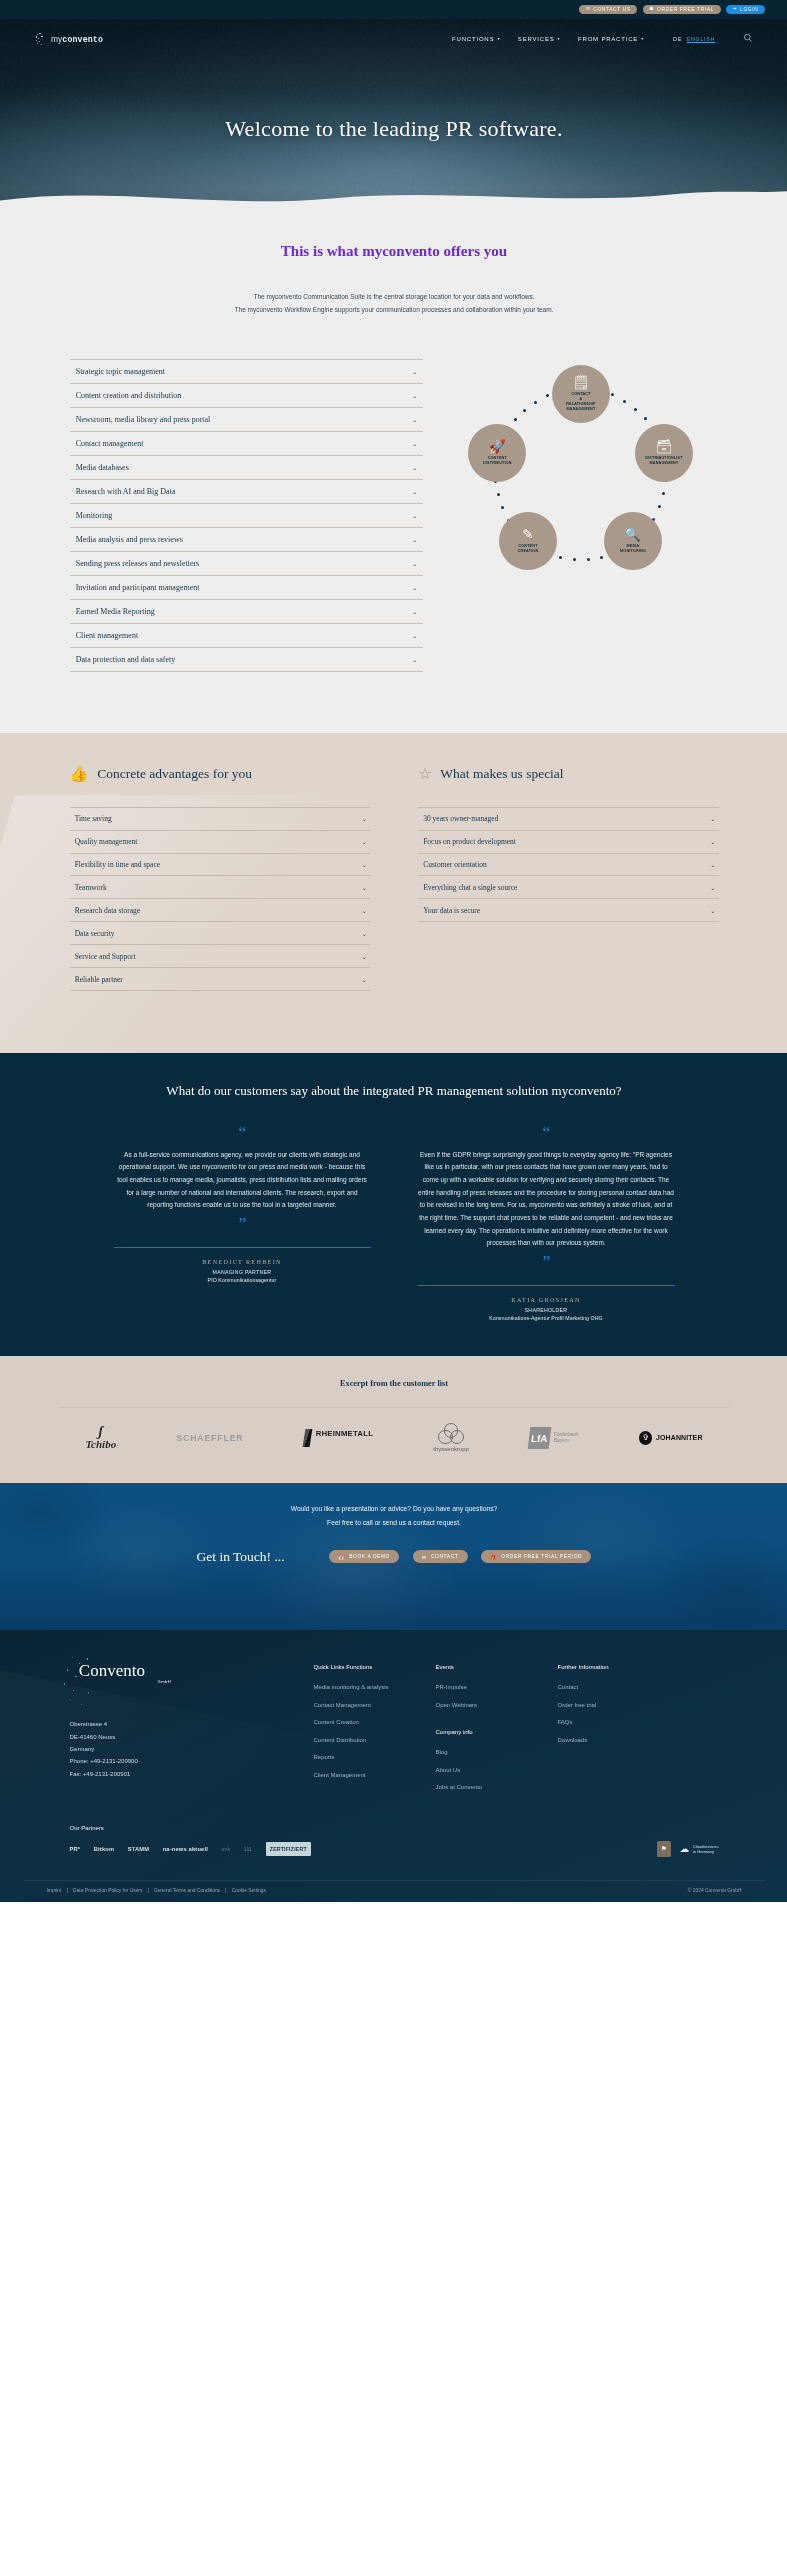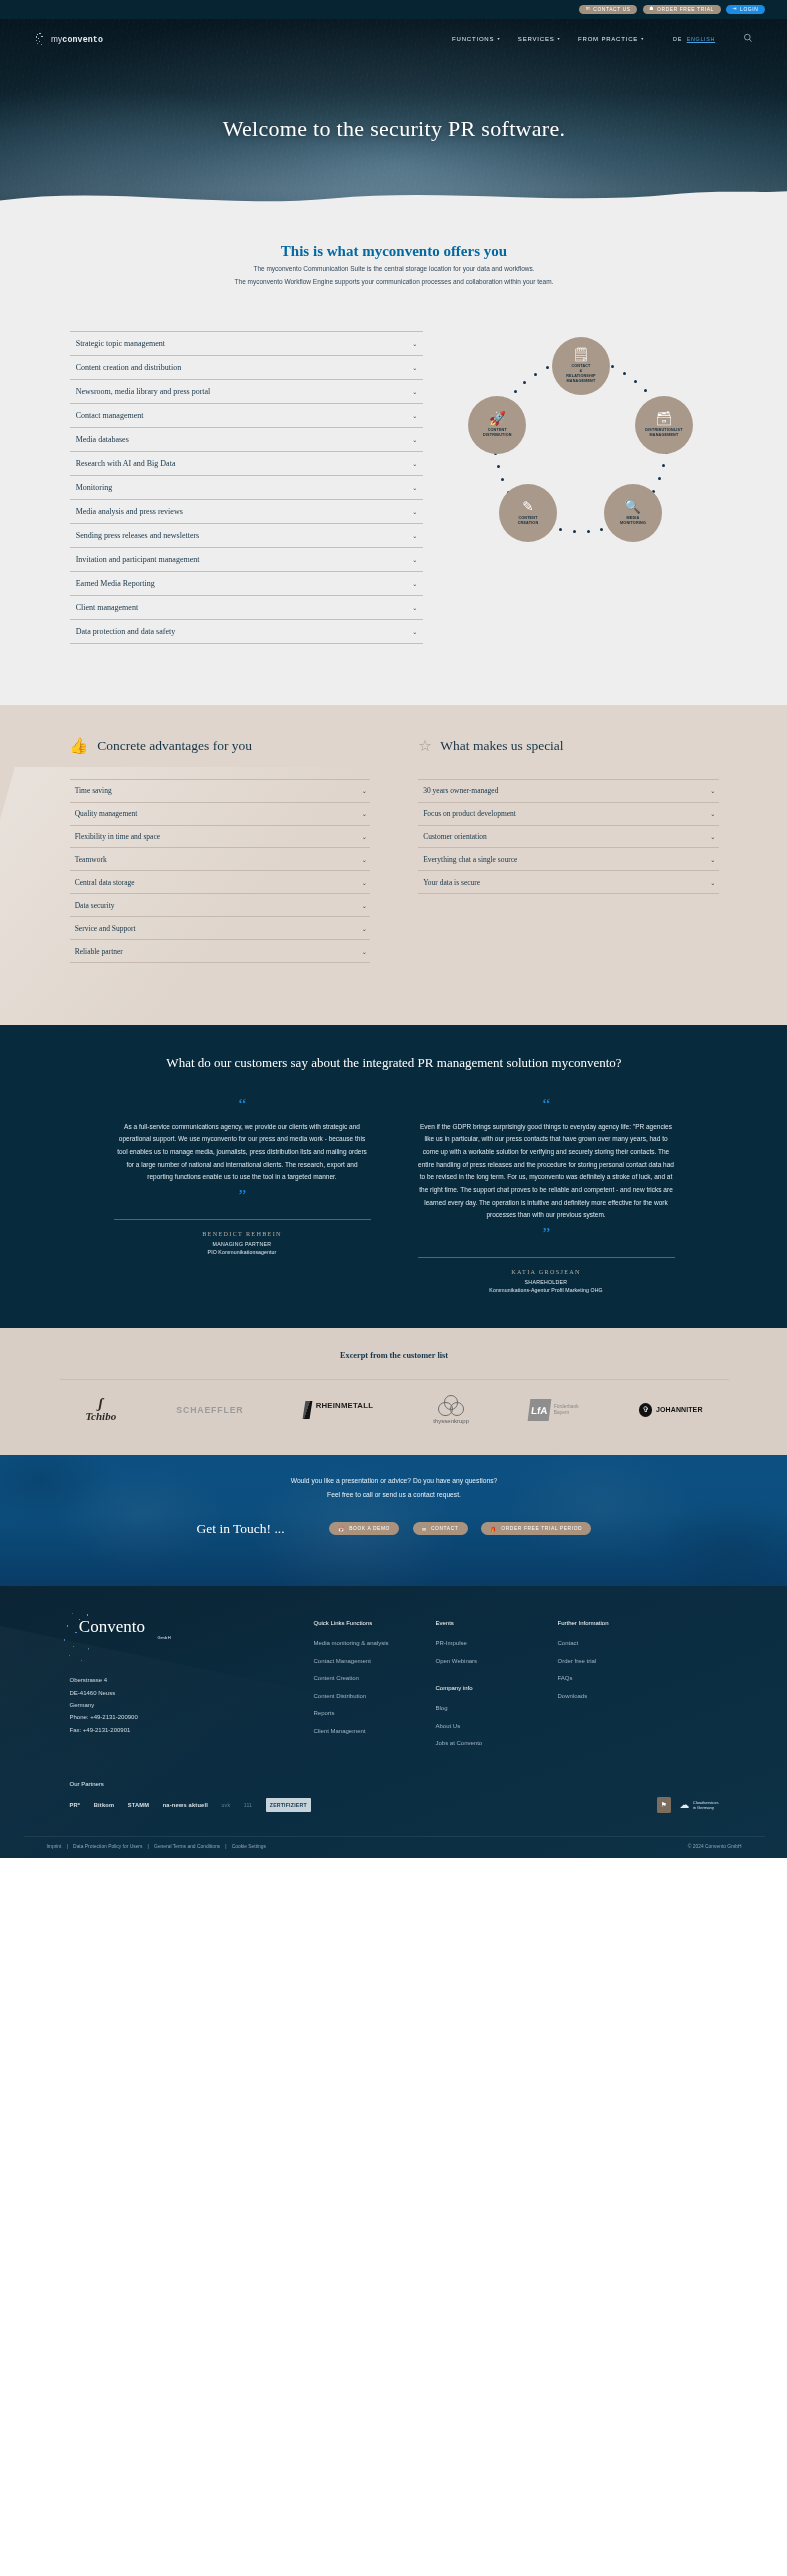--- a/index.html
+++ b/index.html
@@ -74,22 +74,22 @@
   .hero-title{
     position:relative;z-index:4;text-align:center;margin-top:57px;
     font-family:"Liberation Serif", serif;font-size:22px;color:#fff;
     letter-spacing:0.3px;text-shadow:0 1px 6.2px rgba(0,0,0,.35);
   }
   .wave{position:absolute;left:0;right:0;bottom:-1px;z-index:6;display:block;}
 
   
   .offers{background:#eeeeee;padding:30px 0 61px;}
   .sec-title{
-    font-family:"Liberation Serif", serif;font-size:15px;color:#0369a1;
-    text-align:center;margin-bottom:2px;
+    font-family:"Liberation Serif", serif;font-size:15px;color:#6d28d9;
+    text-align:center;margin-bottom:30px;
   }
   .sec-sub{
     text-align:center;font-size:6.5px;line-height:2.0;color:#34495a;max-width:446px;margin:0 auto;
   }
   .offers-body{
     display:flex;max-width:695px;margin:43px auto 0;padding:0 23px;gap:21px;align-items:flex-start;
   }
   .acc{flex:0 0 353px;}
   .acc-item{
     display:flex;align-items:center;justify-content:space-between;
@@ -172,21 +172,21 @@
   .lg-lfa .blk{width:21px;height:22px;background:#8e8e8e;color:#fff;font-weight:700;font-size:9.8px;
     display:flex;align-items:center;justify-content:center;transform:skewX(-7deg);}
   .lg-lfa .sub{font-size:4.9px;color:#8a8a8a;line-height:1.25;}
   .lg-joh{display:flex;align-items:center;gap:3.6px;}
   .lg-joh .em{width:13.5px;height:13.5px;border-radius:50%;background:#111;color:#fff;
     display:flex;align-items:center;justify-content:center;font-size:7.8px;}
   .lg-joh .tx{font-size:7px;font-weight:700;color:#111;letter-spacing:0.1px;}
 
   
   .cta{
-    position:relative;height:131px;overflow:hidden;
+    position:relative;height:147px;overflow:hidden;
     background:linear-gradient(180deg,#0d5a91 0%, #0f639c 45%, #0a4f84 100%);
   }
   .cta .tex{position:absolute;inset:0;opacity:.55;
     background:
       radial-gradient(ellipse 119px 78px at 18% 48%, rgba(255,255,255,.16), transparent 70%),
       radial-gradient(ellipse 145px 98px at 45% 62%, rgba(255,255,255,.22), transparent 72%),
       radial-gradient(ellipse 130px 88px at 76% 40%, rgba(255,255,255,.14), transparent 72%),
       radial-gradient(ellipse 104px 73px at 93% 70%, rgba(0,0,0,.25), transparent 72%),
       radial-gradient(ellipse 98px 67px at 5% 20%, rgba(0,0,0,.3), transparent 72%);
   }
@@ -306,21 +306,21 @@
       </div>
       <div class="searchico">
         <svg width="9.8" height="9.8" viewBox="0 0 24 24" fill="none" stroke="#e6eef3" stroke-width="1.4">
           <circle cx="10.5" cy="10" r="7"></circle>
             <line x1="15.6" y1="15.2" x2="21" y2="21.5"></line>
         </svg>
       </div>
     </div>
   </div>
 
-  <div class="hero-title">Welcome to the security PR software.</div>
+  <div class="hero-title">Welcome to the leading PR software.</div>
 
   <svg class="wave" width="788" height="31" viewBox="0 0 1520 60" preserveAspectRatio="none">
     <path d="M0,34 C210,6 420,50 640,30 C860,10 1080,44 1300,22 C1390,13 1460,20 1520,16 L1520,60 L0,60 Z" fill="#eeeeee"></path>
   </svg>
 </div>
 
 <div class="offers">
   <h2 class="sec-title">This is what myconvento offers you</h2>
   <div class="sec-sub">
     <div>The myconvento Communication Suite is the central storage location for your data and workflows.</div>
@@ -460,21 +460,21 @@
           </div>
           <div class="adv-item">
             <span class="lb">Flexibility in time and space</span>
             <span class="cv">⌄</span>
           </div>
           <div class="adv-item">
             <span class="lb">Teamwork</span>
             <span class="cv">⌄</span>
           </div>
           <div class="adv-item">
-            <span class="lb">Central data storage</span>
+            <span class="lb">Research data storage</span>
             <span class="cv">⌄</span>
           </div>
           <div class="adv-item">
             <span class="lb">Data security</span>
             <span class="cv">⌄</span>
           </div>
           <div class="adv-item">
             <span class="lb">Service and Support</span>
             <span class="cv">⌄</span>
           </div>

